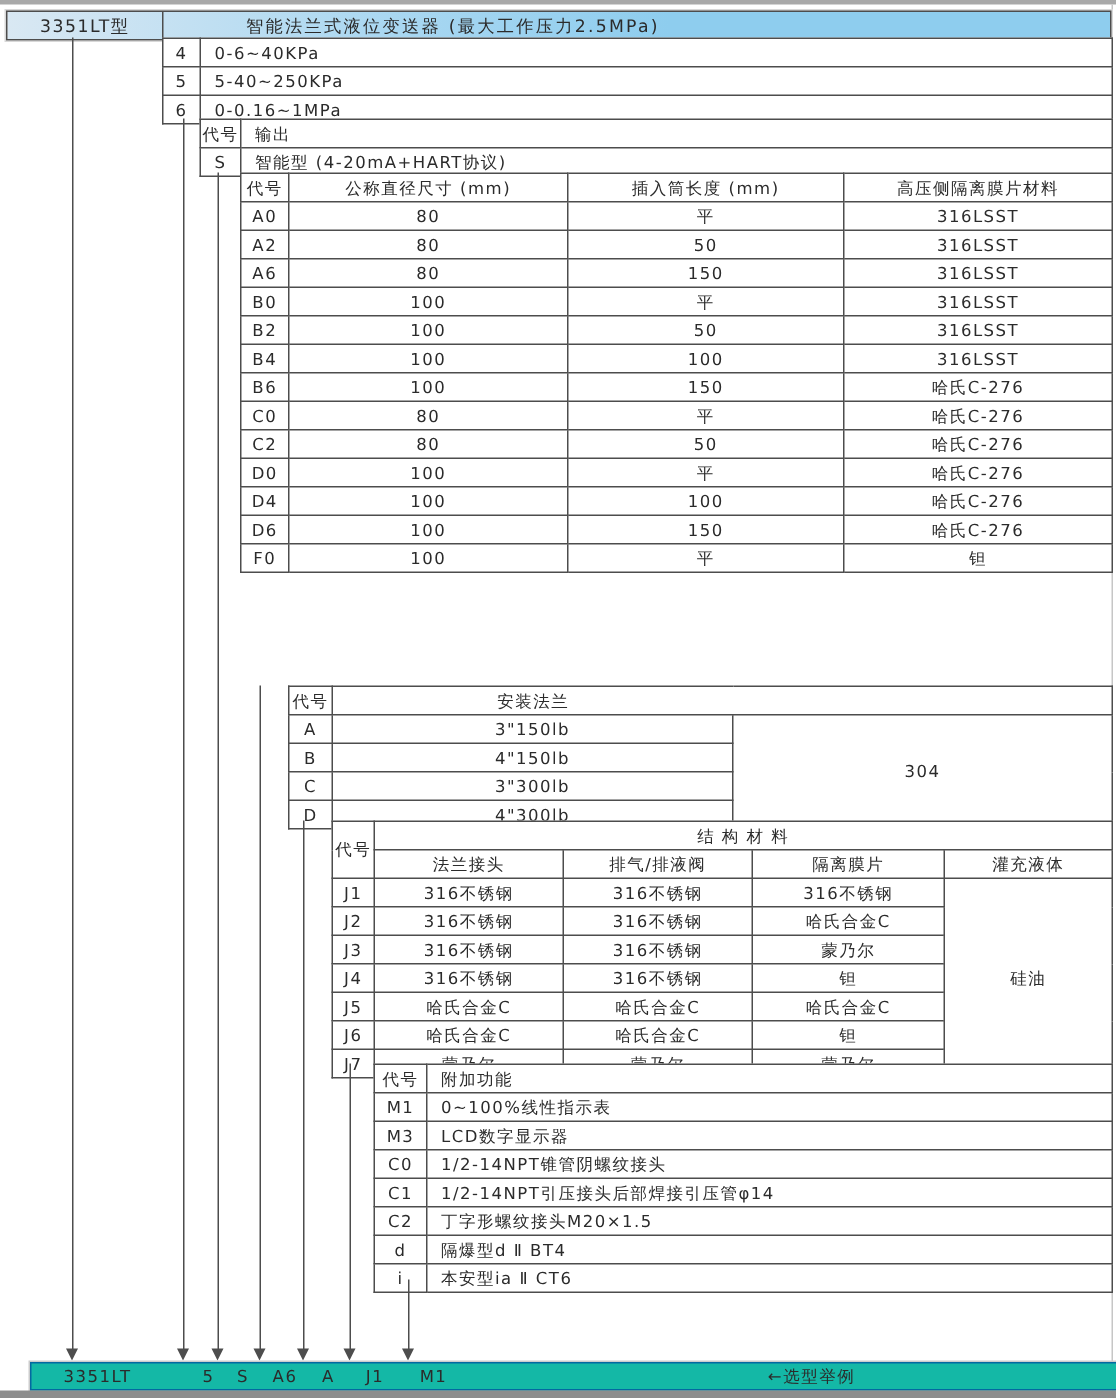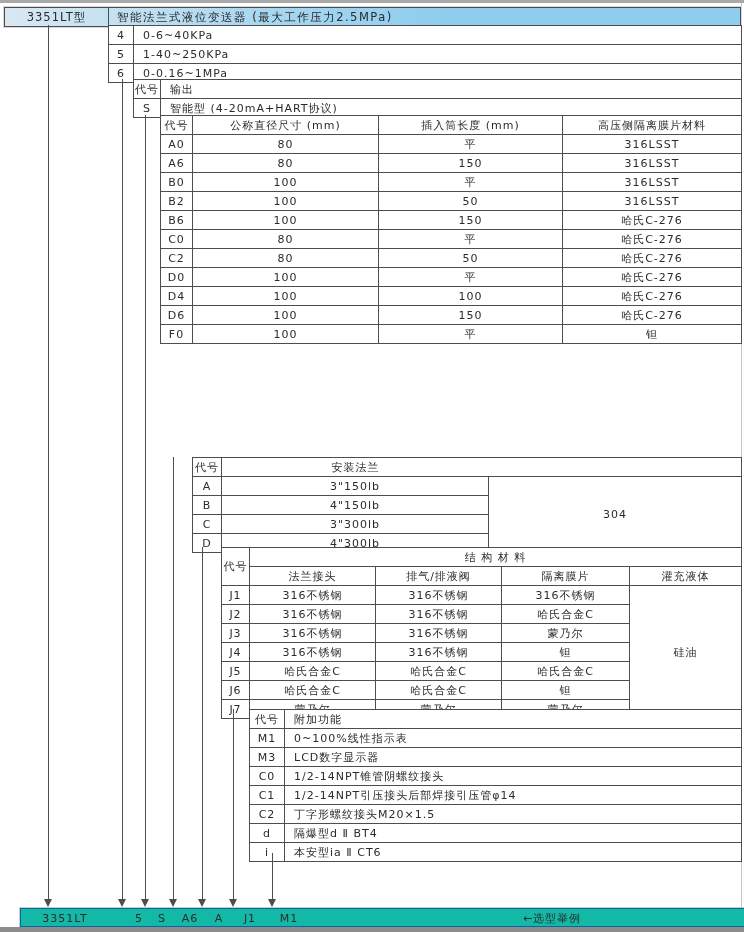--- a/index.html
+++ b/index.html
@@ -6,21 +6,21 @@
   .page{position:relative;width:744px;height:932px;background:#ffffff;overflow:hidden;
         font-family:"DejaVu Sans",sans-serif;color:#2b2b2b;}
   .edge-top{position:absolute;left:0;top:0;width:744px;height:3px;background:#a9a9a9;}
   .edge-bottom{position:absolute;left:0;top:927px;width:744px;height:5px;background:#8d8d8d;}
   .edge-right{position:absolute;left:741px;top:3px;width:1px;height:924px;background:#c6c6c6;}
 
   
   .titlebar{position:absolute;left:4px;top:7px;width:735px;height:18px;
             border:1px solid #4d4d4d;display:flex;align-items:center;
             background:linear-gradient(90deg,#d9e8f3 0%,#a9d7f1 35%,var(--accent,#8ecdee) 60%);
-            box-shadow:0 0 0 1px #d8d8d8;}
+            box-shadow:0 0 0 1px #d8d8d8;gap:47px;}
   .titlebar-model{width:103px;text-align:center;font-size:11.5px;letter-spacing:1px;
                   border-right:1px solid #4d4d4d;height:18px;line-height:18px;}
   .titlebar-desc{flex:1;padding-left:8px;font-size:11.5px;letter-spacing:1.5px;height:18px;line-height:18px;}
 
   
   table{position:absolute;border-collapse:collapse;table-layout:fixed;background:#fff;}
   td,th{border:1px solid #4d4d4d;font-size:11px;font-weight:normal;text-align:center;
         height:18px;line-height:17px;padding:0;letter-spacing:1px;color:#2b2b2b;
         white-space:nowrap;overflow:hidden;}
   #t-range{left:108px;top:25px;width:633px;}
@@ -64,21 +64,21 @@
         <col style="width:25px">
         <col style="width:608px">
       </colgroup>
     <tbody>
         <tr>
           <td>4</td>
           <td>0-6~40KPa</td>
         </tr>
         <tr>
           <td>5</td>
-          <td>1-40~250KPa</td>
+          <td>5-40~250KPa</td>
         </tr>
         <tr>
           <td>6</td>
           <td>0-0.16~1MPa</td>
         </tr>
       </tbody>
   </table>
 
   <table id="t-output">
     <colgroup>
@@ -115,35 +115,47 @@
     </tr>
       </thead>
     <tbody>
         <tr>
           <td>A0</td>
           <td>80</td>
           <td>平</td>
           <td>316LSST</td>
         </tr>
         <tr>
+          <td>A2</td>
+          <td>80</td>
+          <td>50</td>
+          <td>316LSST</td>
+        </tr>
+        <tr>
           <td>A6</td>
           <td>80</td>
           <td>150</td>
           <td>316LSST</td>
         </tr>
         <tr>
           <td>B0</td>
           <td>100</td>
           <td>平</td>
           <td>316LSST</td>
         </tr>
         <tr>
           <td>B2</td>
           <td>100</td>
           <td>50</td>
+          <td>316LSST</td>
+        </tr>
+        <tr>
+          <td>B4</td>
+          <td>100</td>
+          <td>100</td>
           <td>316LSST</td>
         </tr>
         <tr>
           <td>B6</td>
           <td>100</td>
           <td>150</td>
           <td>哈氏C-276</td>
         </tr>
         <tr>
           <td>C0</td>
@@ -344,17 +356,17 @@
   <div class="arrow" style="left:268px;top:899px;"></div>
 
   <div class="bottombar">
     <span style="left:44px">3351LT</span>
     <span style="left:118px">5</span>
     <span style="left:141px">S</span>
     <span style="left:169px">A6</span>
     <span style="left:198px">A</span>
     <span style="left:229px">J1</span>
     <span style="left:268px">M1</span>
-    <span class="example-label" style="left:531px">←选型举例</span>
+    <span class="example-label" style="left:520px">←选型举例</span>
   </div>
 
   <div class="edge-bottom"></div>
 </div>
 
 </body></html>

